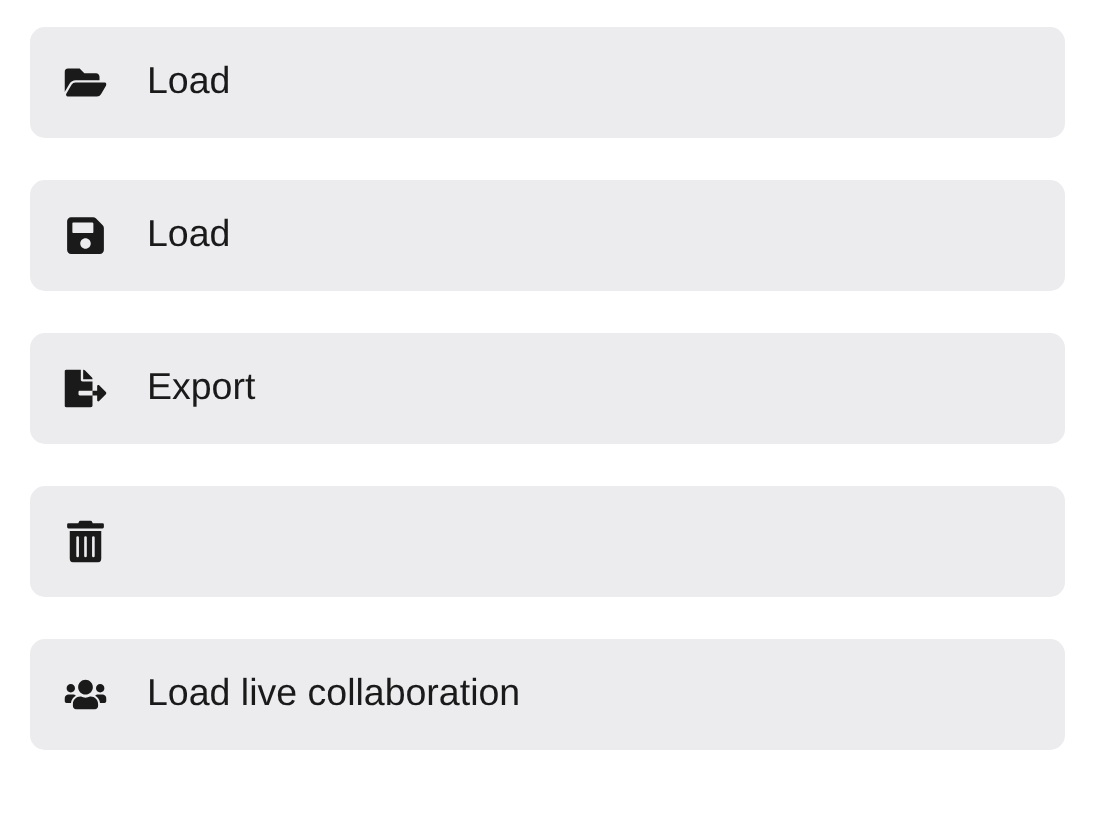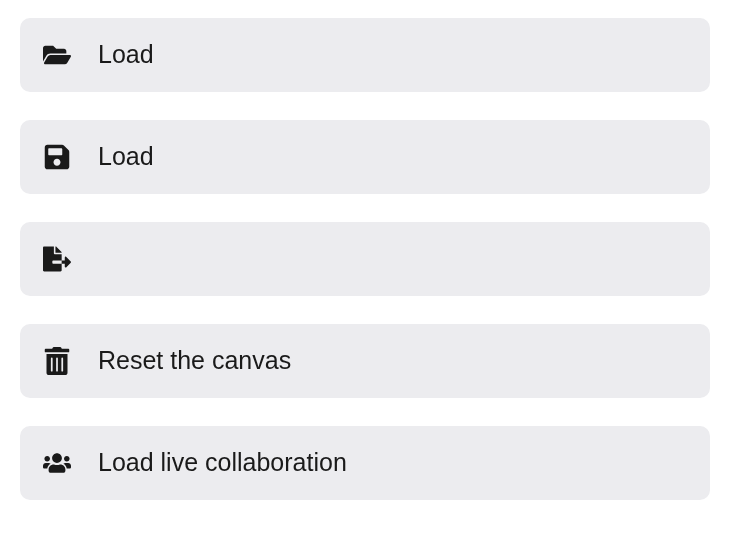--- a/index.html
+++ b/index.html
@@ -69,29 +69,29 @@
     </span>
     <span class="menu-label">Load</span>
   </div>
 
   <div class="menu-item">
     <span class="icon-wrap">
       <svg viewBox="0 0 576 512">
           <path d="M384 121.9c0-6.3-2.5-12.4-7-16.9L279.1 7c-4.5-4.5-10.6-7-17-7H256v128h128zM571 308l-95.7-96.4c-10.1-10.1-27.4-3-27.4 11.3V288h-64v64h64v65.2c0 14.3 17.3 21.4 27.4 11.3L571 332c6.6-6.6 6.6-17.4 0-24zm-379 28v-32c0-8.8 7.2-16 16-16h176V160H248c-13.2 0-24-10.8-24-24V0H24C10.7 0 0 10.7 0 24v464c0 13.3 10.7 24 24 24h336c13.3 0 24-10.7 24-24V352H208c-8.8 0-16-7.2-16-16z"></path>
         </svg>
     </span>
+    <span class="menu-label">Export</span>
   </div>
 
   <div class="menu-item">
     <span class="icon-wrap">
       <svg viewBox="0 0 448 512">
           <path d="M32 464a48 48 0 0 0 48 48h288a48 48 0 0 0 48-48V128H32zm272-256a16 16 0 0 1 32 0v224a16 16 0 0 1-32 0zm-96 0a16 16 0 0 1 32 0v224a16 16 0 0 1-32 0zm-96 0a16 16 0 0 1 32 0v224a16 16 0 0 1-32 0zM432 32H312l-9.4-18.7A24 24 0 0 0 281.1 0H166.8a23.72 23.72 0 0 0-21.4 13.3L136 32H16A16 16 0 0 0 0 48v32a16 16 0 0 0 16 16h416a16 16 0 0 0 16-16V48a16 16 0 0 0-16-16z"></path>
         </svg>
     </span>
-    <span class="menu-label">Reset the canvas</span>
   </div>
 
   <div class="menu-item">
     <span class="icon-wrap">
       <svg viewBox="0 0 640 512">
           <path d="M96 224c35.3 0 64-28.7 64-64s-28.7-64-64-64-64 28.7-64 64 28.7 64 64 64zm448 0c35.3 0 64-28.7 64-64s-28.7-64-64-64-64 28.7-64 64 28.7 64 64 64zm32 32h-64c-17.6 0-33.5 7.1-45.1 18.6 40.3 22.1 68.9 62 75.1 109.4h66c17.7 0 32-14.3 32-32v-32c0-35.3-28.7-64-64-64zm-256 0c61.9 0 112-50.1 112-112S381.9 32 320 32 208 82.1 208 144s50.1 112 112 112zm76.8 32h-8.3c-20.8 10-43.9 16-68.5 16s-47.6-6-68.5-16h-8.3C179.6 288 128 339.6 128 403.2V432c0 26.5 21.5 48 48 48h288c26.5 0 48-21.5 48-48v-28.8c0-63.6-51.6-115.2-115.2-115.2zm-223.7-13.4C161.5 263.1 145.6 256 128 256H64c-35.3 0-64 28.7-64 64v32c0 17.7 14.3 32 32 32h65.9c6.3-47.4 34.9-87.3 75.2-109.4z"></path>
         </svg>
     </span>
     <span class="menu-label">Load live collaboration</span>
   </div>

